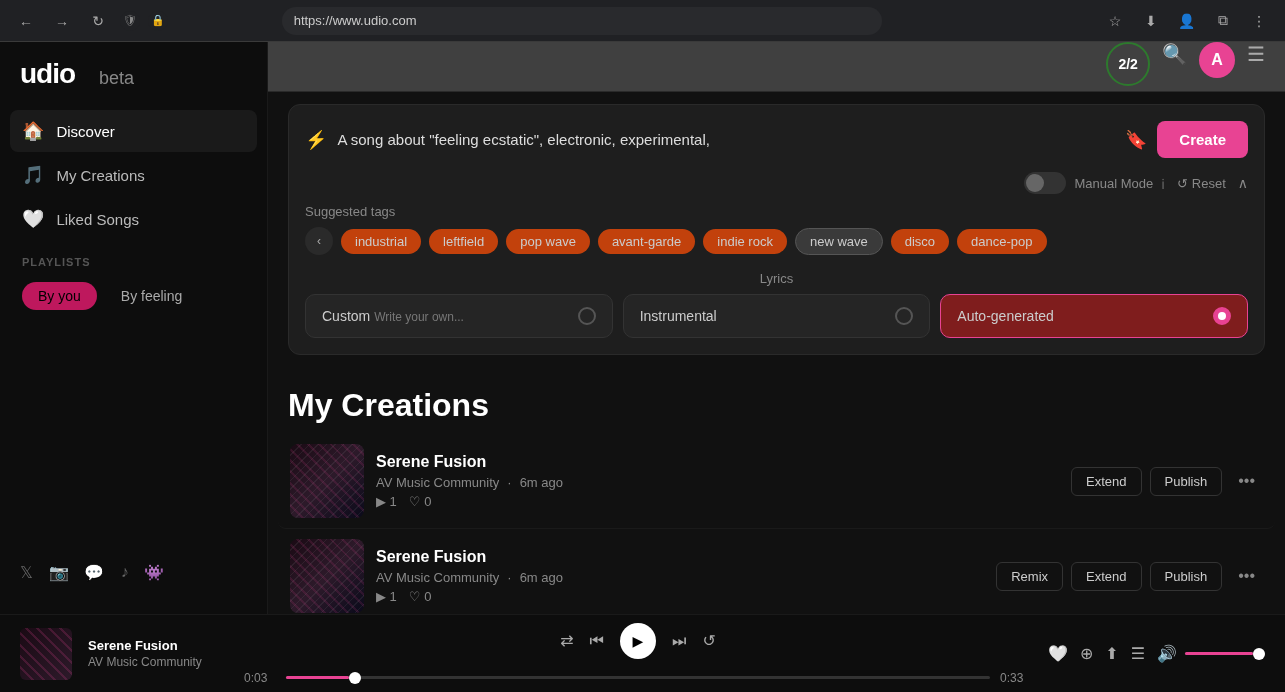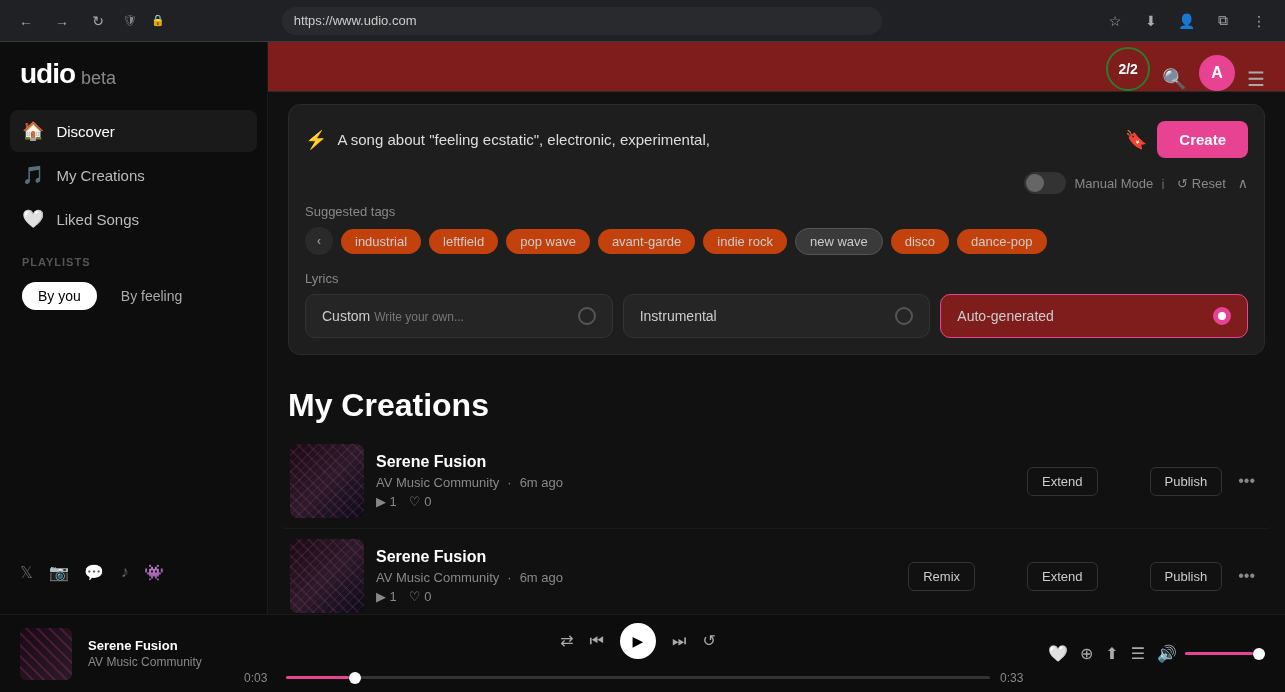--- a/index.html
+++ b/index.html
@@ -76,21 +76,21 @@
       display: flex;
       flex-direction: column;
       padding: 16px 0;
       flex-shrink: 0;
       border-right: 1px solid #1a1a1a;
     }
     .logo {
       display: flex;
       align-items: center;
       padding: 0 20px 20px;
-      gap: 6px;
+      gap: 24px;
     }
     .logo-text {
       font-size: 28px;
       font-weight: 700;
       color: #fff;
       letter-spacing: -1px;
     }
     .logo-beta {
       font-size: 18px;
       color: #888;
@@ -130,21 +130,21 @@
       padding: 8px 22px;
     }
     .sidebar-tab {
       padding: 6px 16px;
       border-radius: 20px;
       font-size: 14px;
       cursor: pointer;
       border: none;
     }
     .sidebar-tab.active {
-      background: #ffffff;
+      background: #be185d;
       color: #000;
     }
     .sidebar-tab.inactive {
       background: transparent;
       color: #aaa;
     }
     .sidebar-footer {
       margin-top: auto;
       padding: 16px 20px;
       display: flex;
@@ -160,25 +160,25 @@
       overflow-y: auto;
       background: #111;
       position: relative;
     }
     .main-content::-webkit-scrollbar { width: 4px; }
     .main-content::-webkit-scrollbar-track { background: #0d0d0d; }
     .main-content::-webkit-scrollbar-thumb { background: #333; }
 
     
     .top-header {
-      background: #7f1d1d;
+      background: #404040;
       border-bottom: 1px solid #2a2a2a;
       padding: 0 20px;
       display: flex;
-      align-items: flex-end;
+      align-items: flex-start;
       justify-content: flex-end;
       height: 50px;
       gap: 12px;
     }
     .header-generation-count {
       width: 44px; height: 44px;
       border-radius: 50%;
       border: 2px solid #2d7a2d;
       display: flex; align-items: center; justify-content: center;
       font-size: 14px;
@@ -290,21 +290,21 @@
       font-size: 13px;
       color: #ccc;
       cursor: pointer;
       white-space: nowrap;
     }
     .tag.active {
       background: #3a3a3a;
       border: 1px solid #555;
     }
 
-    .lyrics-section { margin-top: 16px; }
+    .lyrics-section { margin-top: 16px; text-align: center; }
     .lyrics-label { font-size: 13px; color: #888; margin-bottom: 8px; }
     .lyrics-options {
       display: flex;
       gap: 10px;
     }
     .lyrics-option {
       flex: 1;
       background: #252525;
       border: 1px solid #333;
       border-radius: 10px;
@@ -380,21 +380,20 @@
       align-items: center;
     }
     .action-btn {
       background: transparent;
       border: 1px solid #333;
       color: #ccc;
       border-radius: 6px;
       padding: 6px 14px;
       font-size: 13px;
       cursor: pointer;
-      margin-left: 44px;
     }
     .more-btn {
       background: transparent;
       border: none;
       color: #888;
       cursor: pointer;
       font-size: 16px;
       padding: 4px 8px;
     }
 

